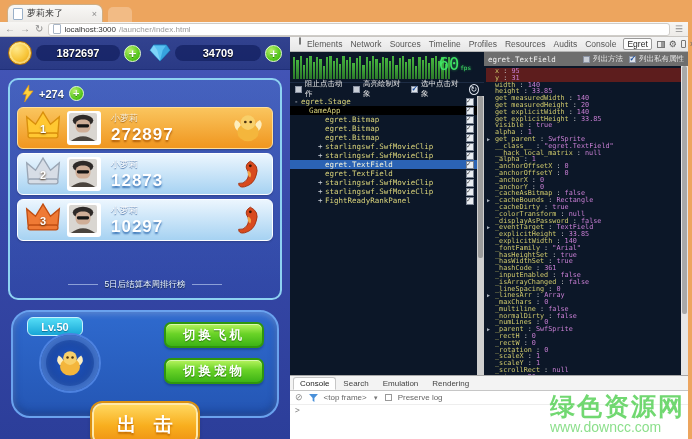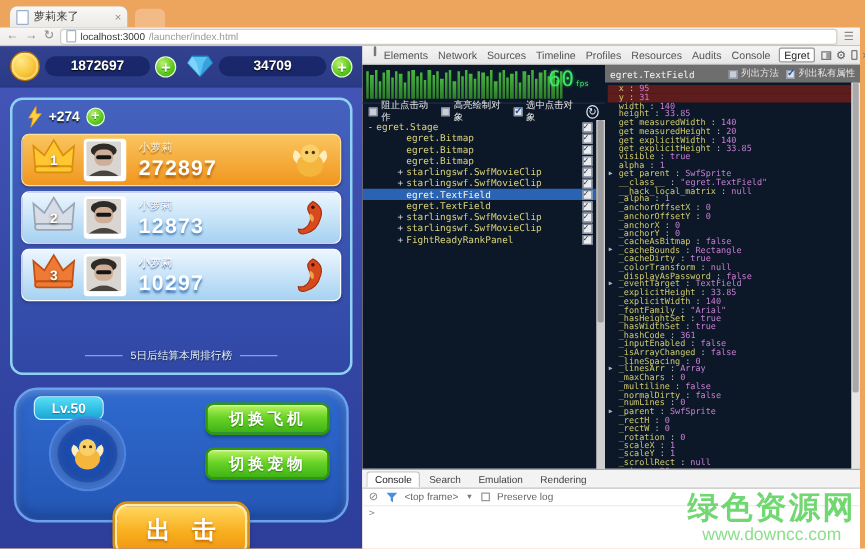--- a/index.html
+++ b/index.html
@@ -153,21 +153,21 @@
         border-bottom:1px solid #eee;}
   .clear-ic{font-size:9px;color:#888;line-height:1;}
   .caret{font-size:6px;color:#777;}
   .wcb{width:7px;height:7px;border:1px solid #999;background:#fff;display:inline-block;box-sizing:border-box;}
   .console-filter{height:13px;display:flex;align-items:center;gap:6px;padding:0 5px;font-size:8px;color:#666;}
   .filter-input{width:55px;height:9px;border:1px solid #bbb;border-radius:2px;background:#fff;font-size:7px;padding:0 2px;box-sizing:border-box;}
   .lvl{color:#666;padding:0 2px;}
   .lvl.active{background:#d6d6d6;border:1px solid #a8a8a8;border-radius:7px;color:#333;padding:0 5px;}
   .console-prompt{padding:1px 5px;font-size:8px;color:#8b8b8b;font-family:"DejaVu Sans Mono",monospace;}
 
-  .watermark{position:absolute;right:7px;bottom:4px;text-align:center;z-index:50;line-height:1.08;}
+  .watermark{position:absolute;right:7px;bottom:4px;text-align:left;z-index:50;line-height:1.08;}
   .wm1{font-size:25px;font-weight:bold;color:#62d462;letter-spacing:2px;opacity:.9;}
   .wm2{font-size:14px;color:#7fdc7f;opacity:.9;}
 </style>
 </head>
 <body>
 
 <div class="stage">
 
   <div class="tab">
     <span class="favicon"></span>
@@ -432,20 +432,21 @@
                 <span>高亮绘制对象</span>
               </span>
               <span class="opt">
                 <span class="cb on"></span>
                 <span>选中点击对象</span>
               </span>
               <span class="refresh-ic">↻</span>
             </div>
           <div class="tree" id="tree">
               <div class="trow" style="padding-left: 4px;"><span class="tmark">-</span><span>egret.Stage</span><span class="tcb"></span></div>
+              <div class="trow context" style="padding-left: 12px;"><span class="tmark"></span><span>GameApp</span><span class="tcb"></span></div>
               <div class="trow" style="padding-left: 28px;"><span class="tmark"></span><span>egret.Bitmap</span><span class="tcb"></span></div>
               <div class="trow" style="padding-left: 28px;"><span class="tmark"></span><span>egret.Bitmap</span><span class="tcb"></span></div>
               <div class="trow" style="padding-left: 28px;"><span class="tmark"></span><span>egret.Bitmap</span><span class="tcb"></span></div>
               <div class="trow" style="padding-left: 28px;"><span class="tmark">+</span><span>starlingswf.SwfMovieClip</span><span class="tcb"></span></div>
               <div class="trow" style="padding-left: 28px;"><span class="tmark">+</span><span>starlingswf.SwfMovieClip</span><span class="tcb"></span></div>
               <div class="trow selected" style="padding-left: 28px;"><span class="tmark"></span><span>egret.TextField</span><span class="tcb"></span></div>
               <div class="trow" style="padding-left: 28px;"><span class="tmark"></span><span>egret.TextField</span><span class="tcb"></span></div>
               <div class="trow" style="padding-left: 28px;"><span class="tmark">+</span><span>starlingswf.SwfMovieClip</span><span class="tcb"></span></div>
               <div class="trow" style="padding-left: 28px;"><span class="tmark">+</span><span>starlingswf.SwfMovieClip</span><span class="tcb"></span></div>
               <div class="trow" style="padding-left: 28px;"><span class="tmark">+</span><span>FightReadyRankPanel</span><span class="tcb"></span></div>

